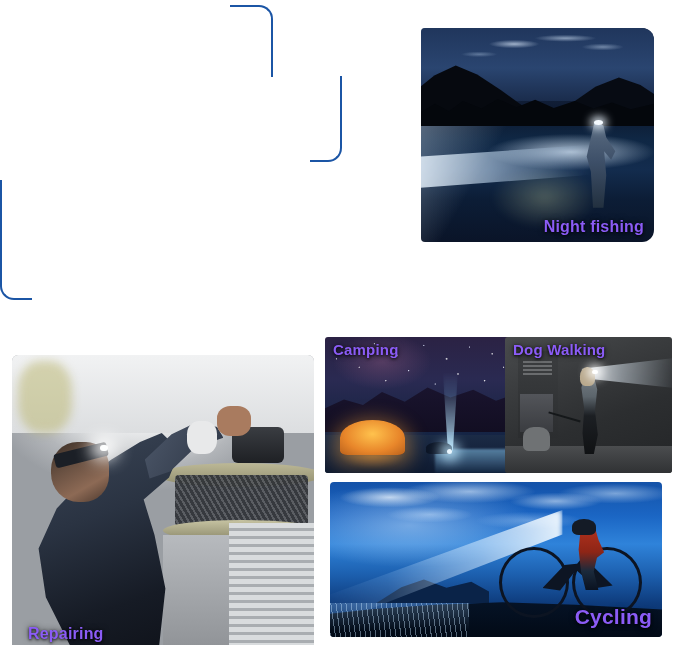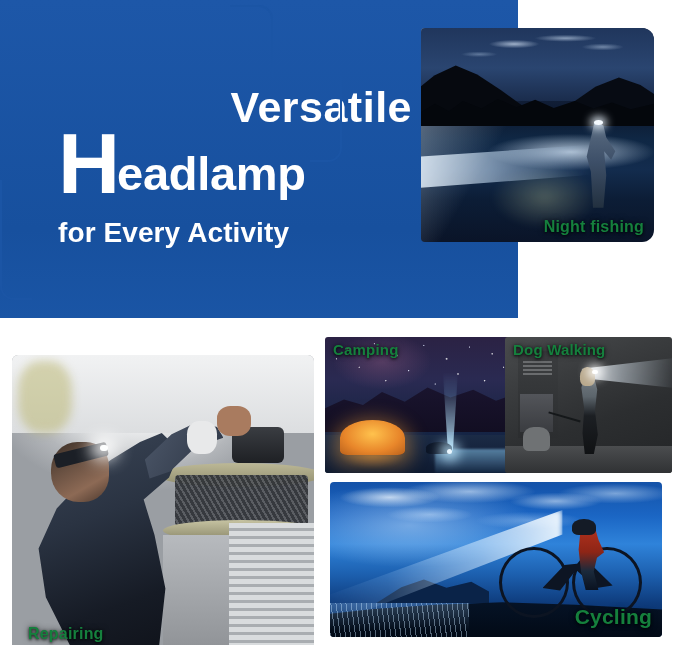--- a/index.html
+++ b/index.html
@@ -37,21 +37,21 @@
   }
   .hero-line-sub{
     font-size:28px; font-weight:bold; color:#ffffff; margin-top:16px;
     letter-spacing:0.1px;
   }
 
   
   .tile{ position:absolute; overflow:hidden; }
   .photo{ position:absolute; inset:0; overflow:hidden; border-radius:3px; }
   .cap{
-    position:absolute; color:#15803d; font-weight:bold;
+    position:absolute; color:#8b5cf6; font-weight:bold;
     text-shadow:0 1px 3px rgba(0,0,0,.85), 0 0 6px rgba(0,0,0,.6);
     letter-spacing:.2px; z-index:6; white-space:nowrap;
   }
 
   
   .bracket{ position:absolute; border:2px solid #1b55a5; z-index:7; }
   .bracket.tr{ border-left:none; border-bottom:none; border-top-right-radius:14px; }
   .bracket.bl{ border-right:none; border-top:none; border-bottom-left-radius:14px; }
   .bracket.br{ border-left:none; border-top:none; border-bottom-right-radius:14px; }
 
@@ -365,30 +365,20 @@
     clip-path:polygon(0 92%,30% 18%,64% 10%,96% 84%,74% 92%,46% 34%,24% 100%);
   }
   #cap-cycling{ right:10px; bottom:8px; font-size:21px; }
   #br-cycling{ left:310px; top:76px; width:32px; height:86px; }
 </style>
 </head>
 <body>
 
 <div id="stage">
 
-  <div class="hero-panel">
-    <div class="hero-text">
-      <div class="hero-line-top">Versatile</div>
-      <div class="hero-line-main">
-        <span class="hero-bigH">H</span>
-        <span class="hero-rest">eadlamp</span>
-      </div>
-      <div class="hero-line-sub">for Every Activity</div>
-    </div>
-  </div>
 
   <div class="bracket tr" id="br-fishing"></div>
   <div class="tile" id="tile-fishing">
     <div class="photo">
       <div class="f-sky"></div>
       <div class="f-mountL"></div>
       <div class="f-mountR"></div>
       <div class="f-treeline"></div>
       <div class="f-glow"></div>
       <div class="f-beam"></div>

